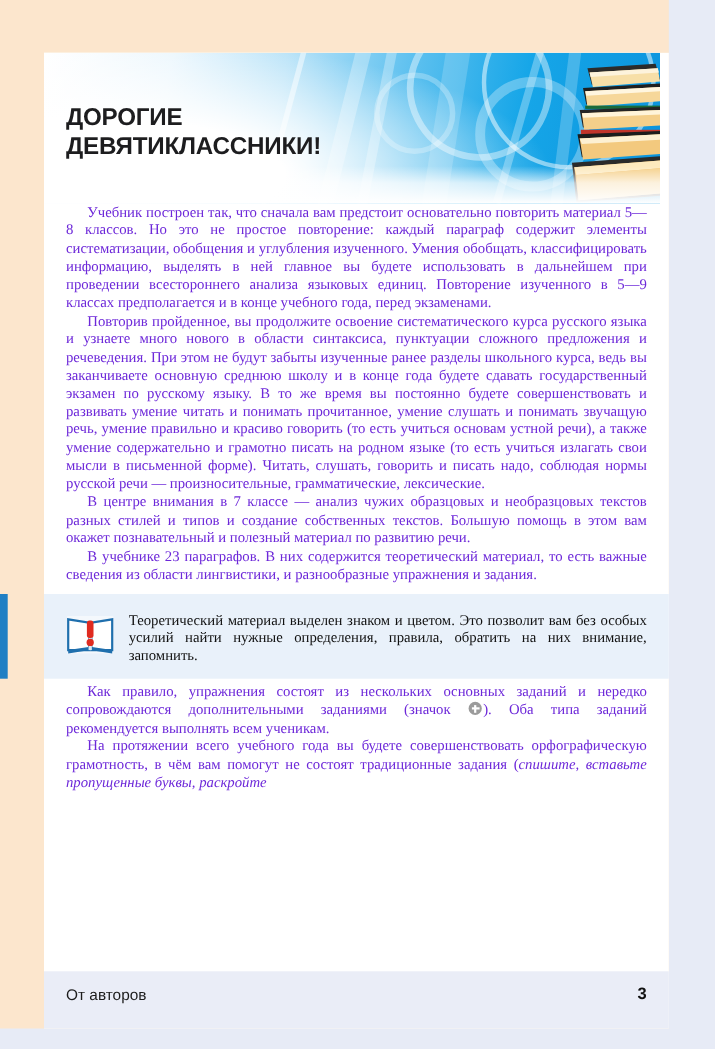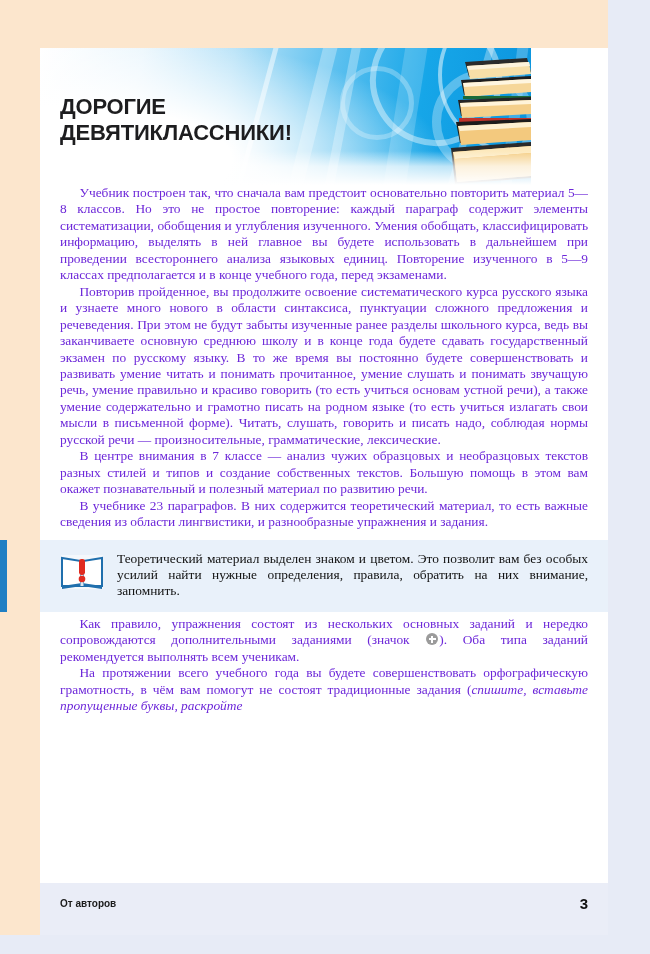--- a/index.html
+++ b/index.html
@@ -13,21 +13,21 @@
   
   .field-right{position:absolute;left:608px;top:0;width:42px;height:954px;background:#e7ebf6;}
   .field-bottom{position:absolute;left:0;top:935px;width:650px;height:19px;background:#e7ebf6;}
   .field-peach-top{position:absolute;left:0;top:0;width:608px;height:48px;background:#fce6cd;}
   .field-peach-left{position:absolute;left:0;top:0;width:40px;height:935px;background:#fce6cd;}
 
   
   .page{position:absolute;left:40px;top:48px;width:568px;height:887px;background:#ffffff;}
 
   
-  .banner{position:relative;width:491px;height:137px;overflow:hidden;background:#ffffff;}
+  .banner{position:relative;width:560px;height:137px;overflow:hidden;background:#ffffff;}
   .banner-grad{
     position:absolute;inset:0;
     background:
       radial-gradient(120% 150% at 8% 82%, #ffffff 0%, #ffffff 26%, rgba(255,255,255,0) 62%),
       linear-gradient(100deg,#ffffff 0%,#eaf6fd 20%,#b9e3f8 38%,#5cc0ef 58%,#16a6e8 76%,#0b93dd 100%);
   }
   .banner-white-bottom{
     position:absolute;left:0;bottom:0;width:100%;height:34px;
     background:linear-gradient(180deg,rgba(255,255,255,0) 0%,rgba(255,255,255,.72) 45%,#ffffff 100%);
   }
@@ -64,21 +64,21 @@
     text-align:justify;
     text-indent:1.45em;
     color:#6d28d9;
     hyphens:manual;
   }
 
   
   .callout-wrap{position:relative;margin:9px 0 0 0;}
   .callout{
     position:relative;background:#e9f1fa;
-    padding:11px 20px 12px 20px;display:flex;gap:13px;align-items:flex-start;
+    padding:16px 20px 12px 20px;display:flex;gap:13px;align-items:flex-start;
   }
   .callout-bar{position:absolute;left:-40px;top:0;width:7px;height:100%;background:#1f7fc4;}
   .callout-text{
     font-size:13.4px;line-height:16.45px;text-align:justify;color:#111;flex:1;
   }
   .bookicon{flex:0 0 auto;width:44px;height:40px;position:relative;margin-top:1px;}
 
   .plusicon{display:inline-block;width:12px;height:12px;border-radius:50%;
     background:#9b9b9b;position:relative;vertical-align:-1px;margin:0 1px;}
   .plusicon::before,.plusicon::after{content:"";position:absolute;background:#fff;}
@@ -87,21 +87,21 @@
 
   
   .footer{
     position:absolute;left:0;bottom:0;width:568px;height:52px;background:#eaedf7;
   }
   .footer-inner{
     position:absolute;left:20px;right:20px;top:12px;
     display:flex;justify-content:space-between;align-items:center;
     font-family:"Liberation Sans", sans-serif;
   }
-  .footer-left{font-size:10px;font-weight:bold;color:#1c1c1c;}
+  .footer-left{font-size:14px;font-weight:normal;color:#1c1c1c;}
   .footer-page{font-size:15px;font-weight:bold;color:#111;}
   em.it{font-style:italic;}
 </style>
 </head>
 <body>
 
 <div class="canvas">
 
   <div class="field-peach-top"></div>
   <div class="field-peach-left"></div>

